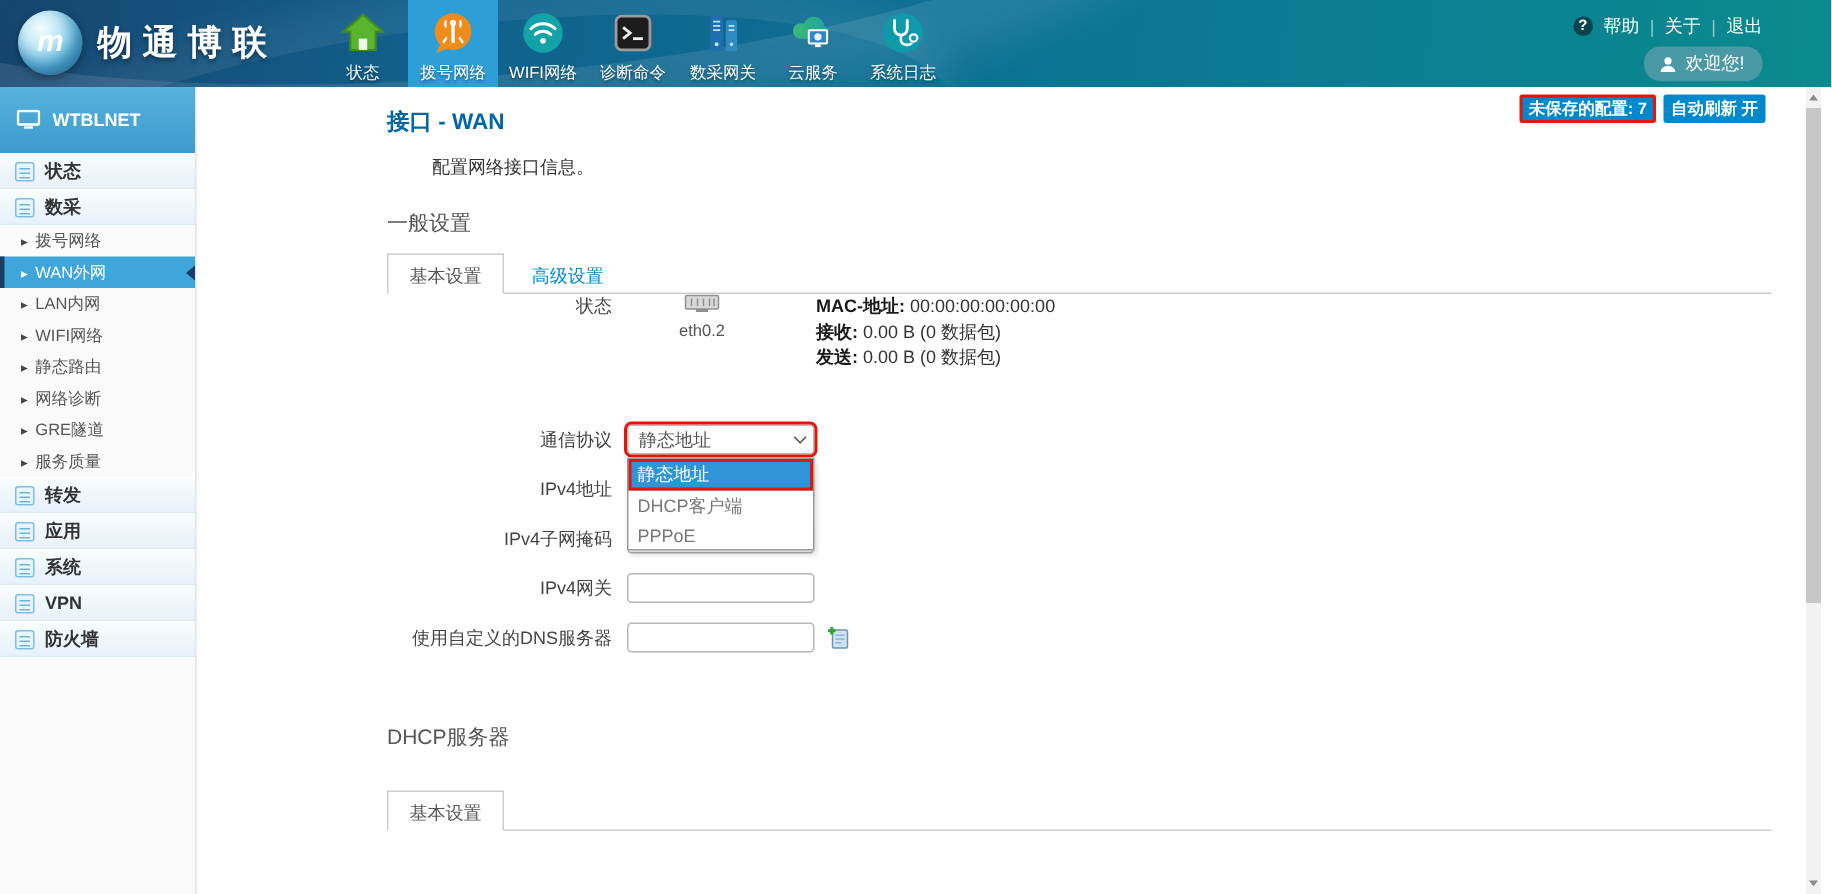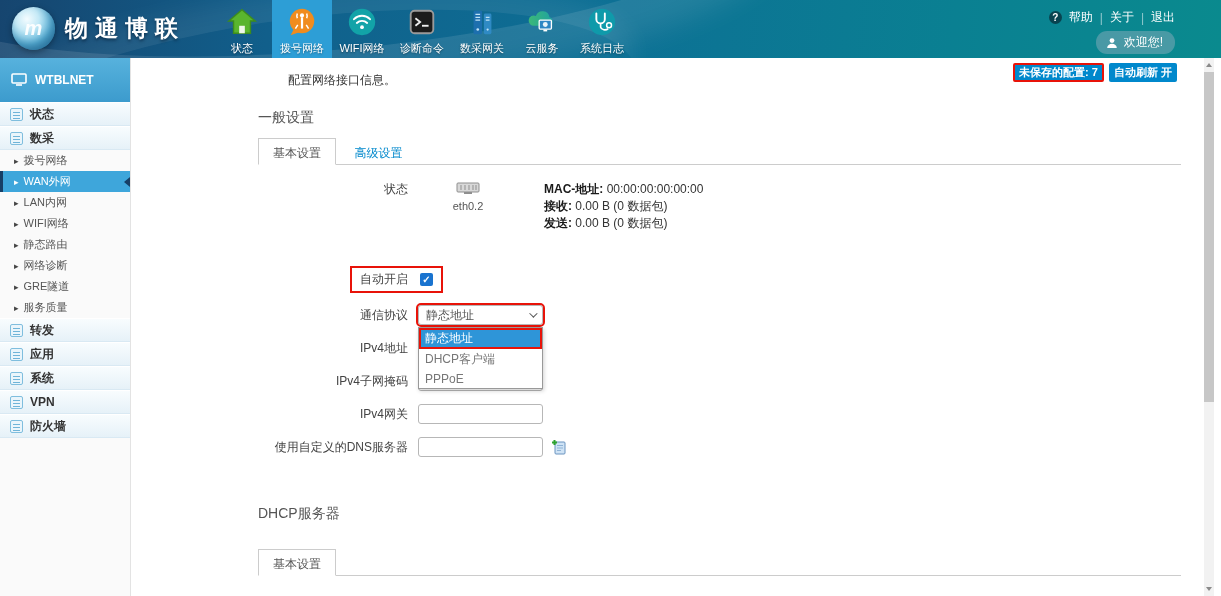--- a/index.html
+++ b/index.html
@@ -78,21 +78,21 @@
   .sb-sub.active::before { color:#fff; }
   .sb-sub.active::after { content:""; position:absolute; right:0; top:50%; transform:translateY(-50%);
     border-top:5px solid transparent; border-bottom:5px solid transparent; border-right:6px solid #173f66; }
 
   
   .main { position:absolute; left:131px; top:58px; right:14px; bottom:0; background:#fff;
     padding:14px 26px 0 127px; overflow:hidden; }
   .page-title { color:#0067a6; font-size:15px; font-weight:bold; margin:0 0 12px; }
   .page-sub { font-size:12px; color:#333; margin:0 0 20px 14px;padding-left:16px; }
   .sec-head { font-size:14px; color:#555; margin:0 0 11px; font-weight:normal; }
-  .tabbar { border-bottom:1px solid #ccc; height:27px; margin-bottom:16px; white-space:nowrap; }
+  .tabbar { border-bottom:1px solid #ccc; height:27px; white-space:nowrap; }
   .tab { display:inline-block; height:27px; padding:6px 14px 0; font-size:12px; }
   .tab.active { border:1px solid #ccc; border-bottom:1px solid #fff; background:#fff; color:#555; }
   .tab.link { color:#0088cc; cursor:pointer; }
 
   .frm-row { display:flex; align-items:center; margin-bottom:13px; min-height:20px; }
   .frm-label { width:150px; text-align:right; margin-right:10px; font-size:12px; color:#444; flex:none; }
   .status-row { align-items:flex-start; margin-bottom:36px; }
   .iface-cell { width:100px; text-align:center; }
   .iface-name { font-size:11px; color:#555; margin-top:1px; }
   .status-info { margin-left:26px; font-size:12px; color:#333; line-height:17px; }
@@ -313,20 +313,21 @@
     <span class="list-ic"></span>
     <span>VPN</span>
   </div>
   <div class="sb-item">
     <span class="list-ic"></span>
     <span>防火墙</span>
   </div>
 </div>
 
 <div class="main">
+  <h1 class="page-title">接口 - WAN</h1>
   <p class="page-sub">配置网络接口信息。</p>
 
   <h2 class="sec-head">一般设置</h2>
 
   <div class="tabbar">
     <span class="tab active">基本设置</span>
     <span class="tab link">高级设置</span>
   </div>
 
   <div class="frm-row status-row">
@@ -348,26 +349,20 @@
         <b>接收:</b>
         <span>0.00 B (0 数据包)</span>
       </div>
       <div>
         <b>发送:</b>
         <span>0.00 B (0 数据包)</span>
       </div>
     </div>
   </div>
 
-  <div class="frm-row auto-row">
-    <div class="red-wrap">
-      <span class="auto-label">自动开启</span>
-      <span class="cb"></span>
-    </div>
-  </div>
 
   <div class="frm-row">
     <div class="frm-label">通信协议</div>
     <div class="proto-wrap">
       <div class="sel proto-sel">
         <span>静态地址</span>
         <span class="chev"></span>
       </div>
       <div class="dropdown">
         <div class="dd-item selected">静态地址</div>

